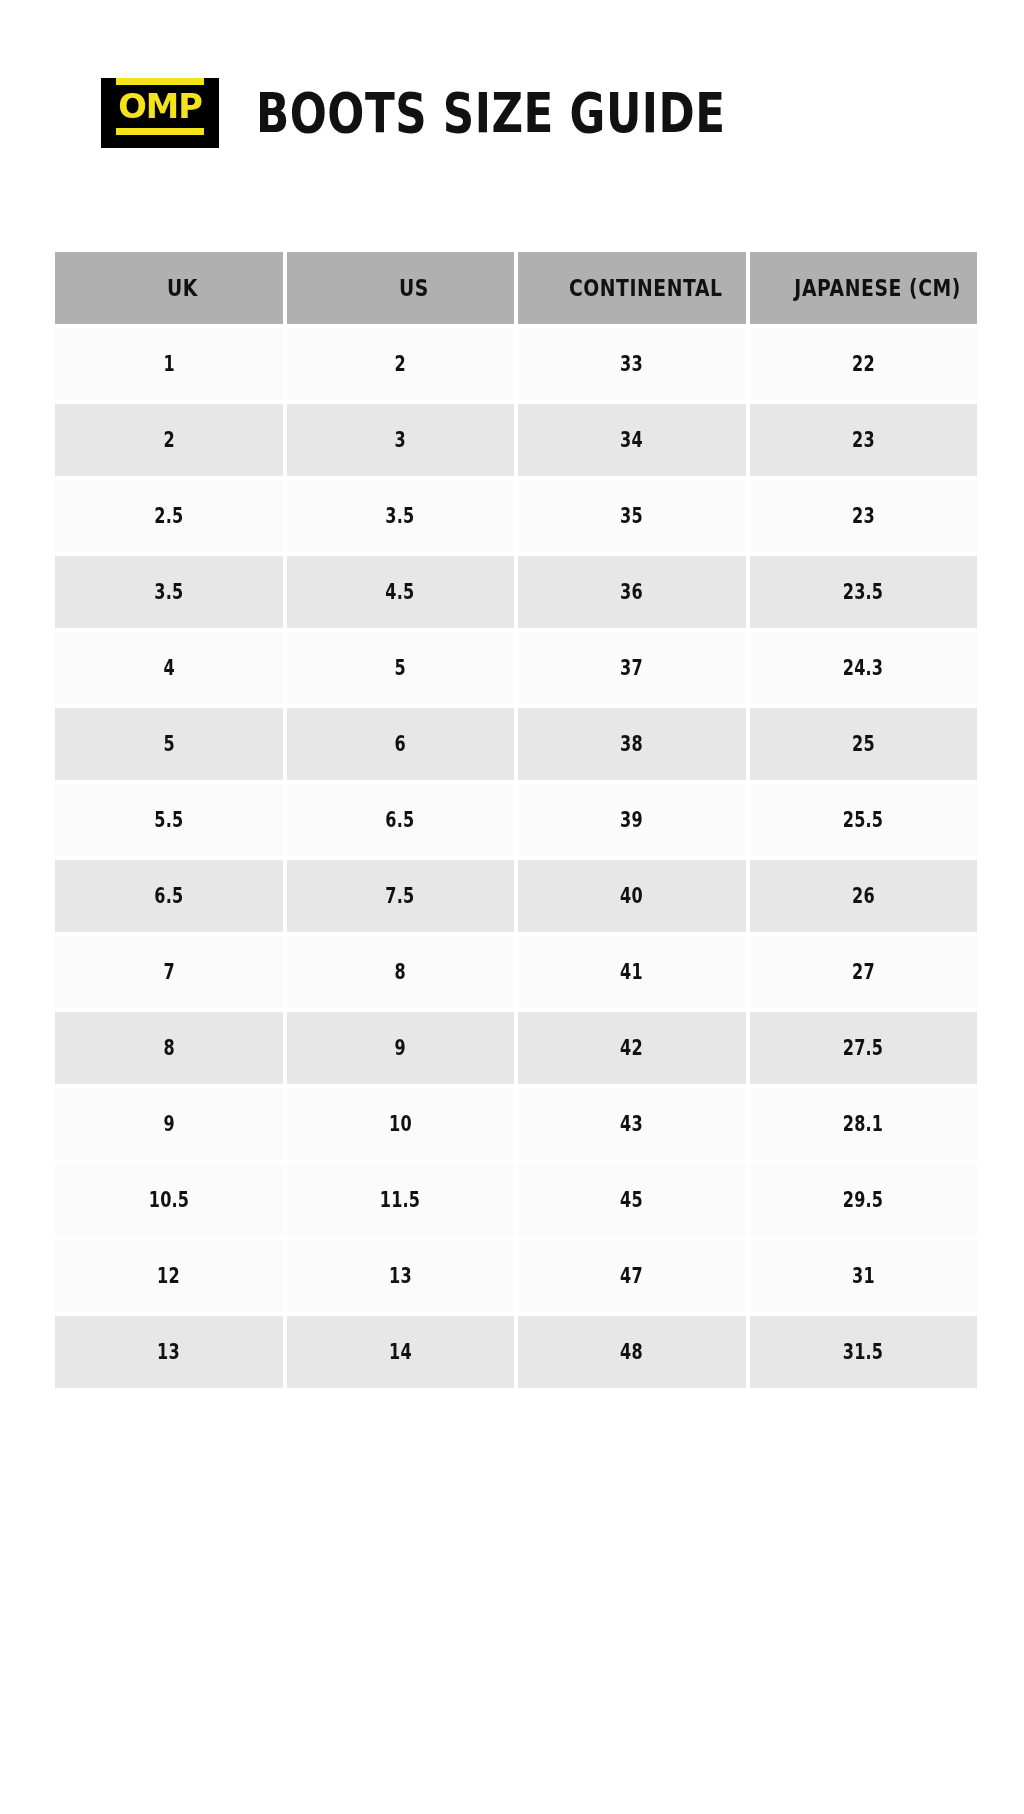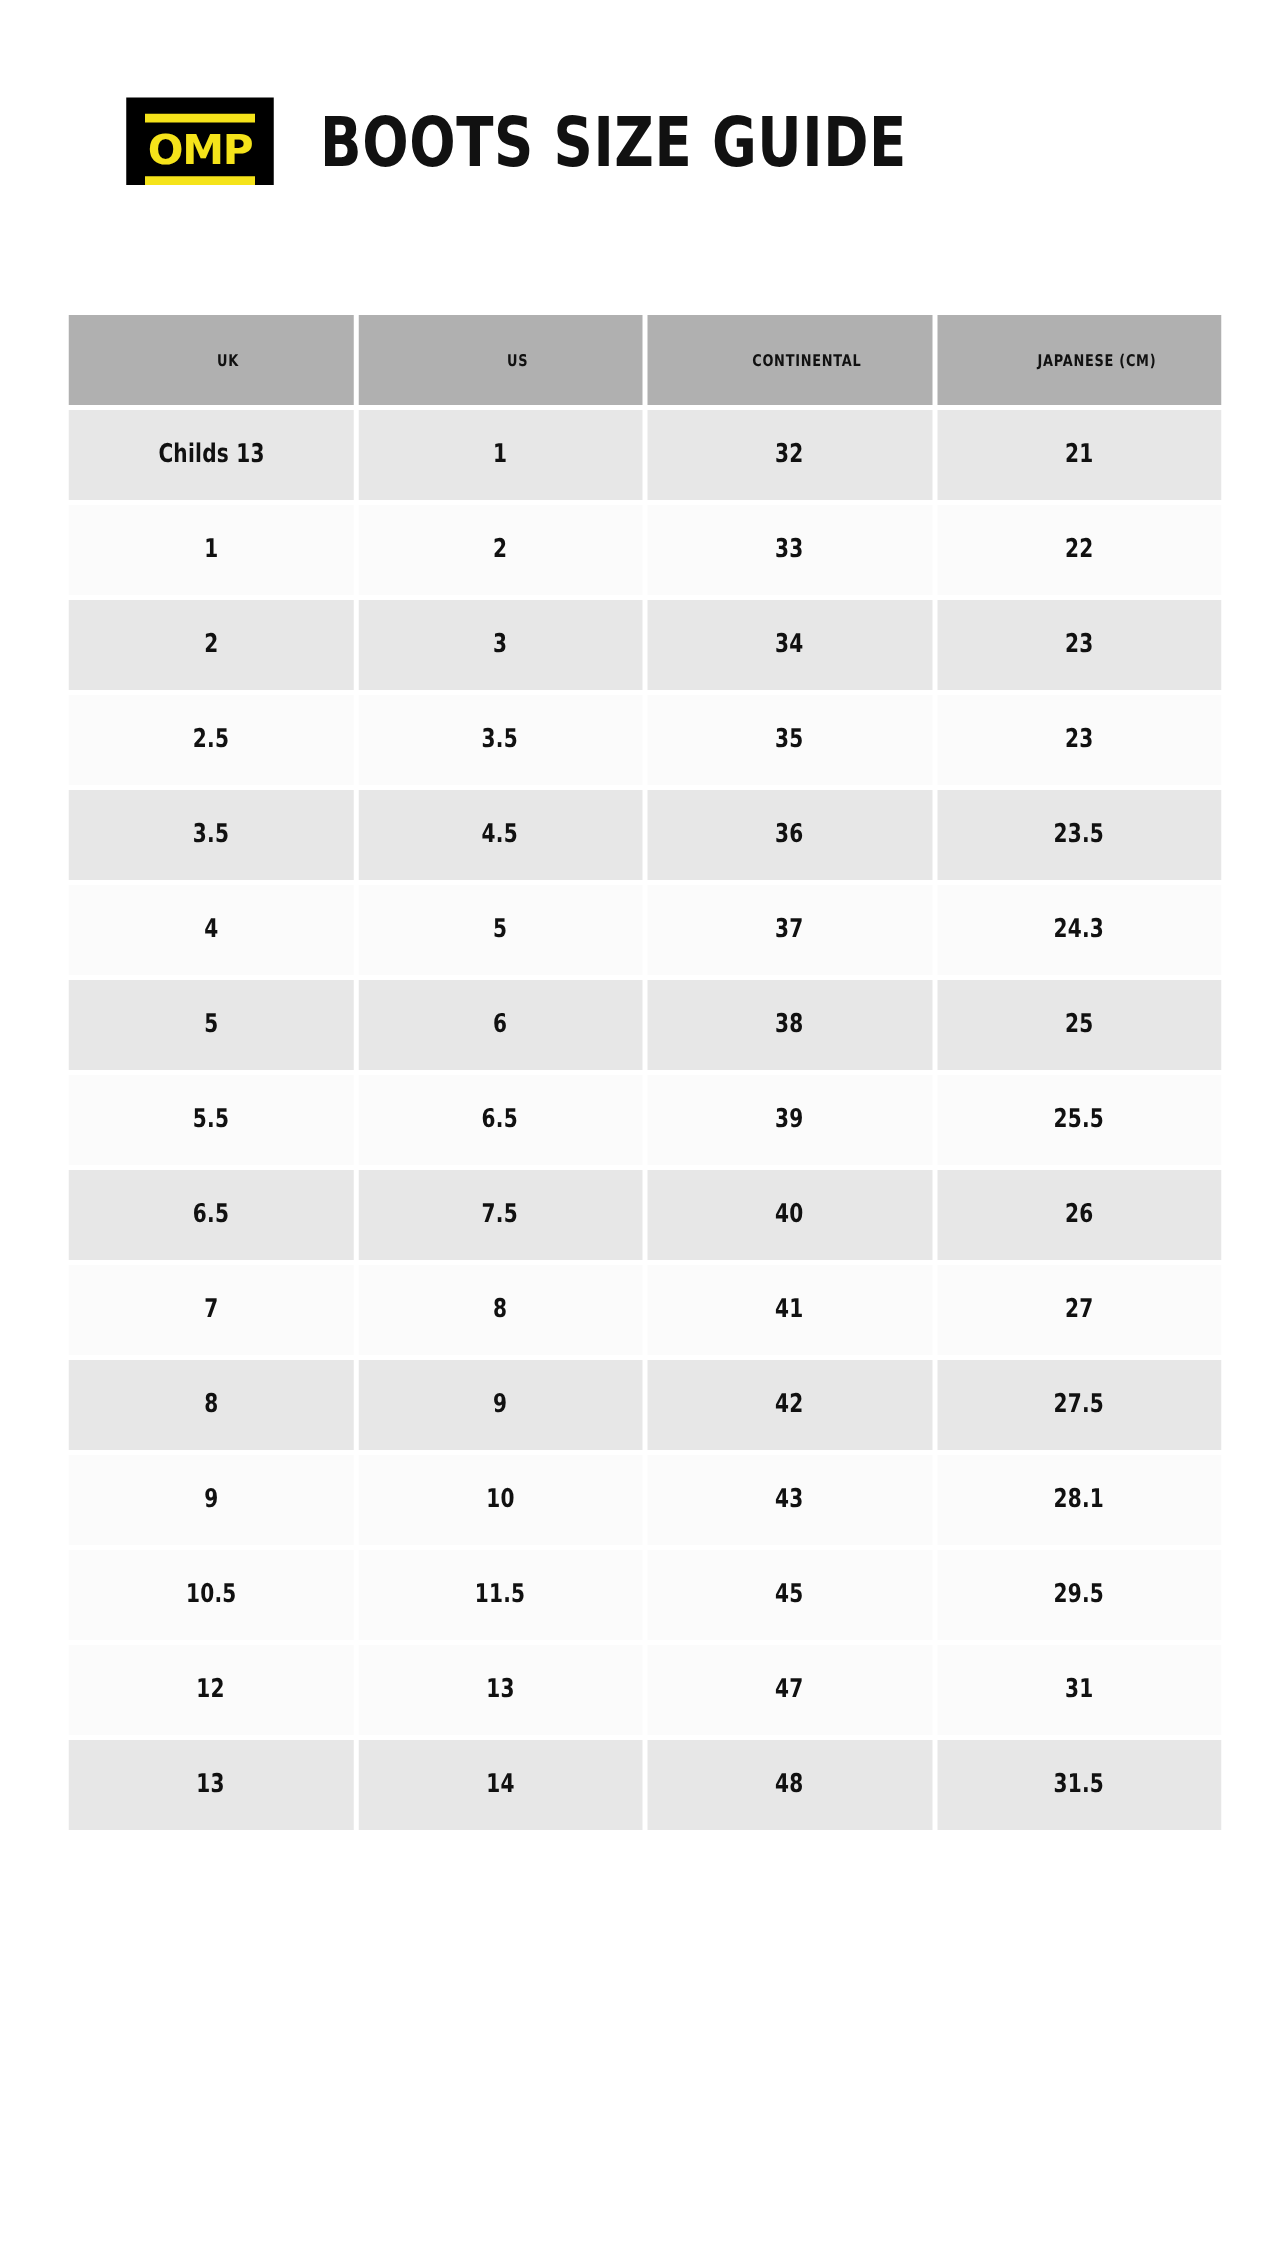--- a/index.html
+++ b/index.html
@@ -29,21 +29,21 @@
     display: flex;
     align-items: center;
     gap: 37px;
   }
   .logo {
     width: 118px;
     height: 70px;
     background: #000000;
     display: flex;
     flex-direction: column;
-    justify-content: flex-end;
+    justify-content: flex-start;
     align-items: center;
     gap: 5px;
     padding: 0;
     box-sizing: border-box;
   }
   .logo-bar {
     width: 88px;
     height: 7px;
     background: #f5e31a;
   }
@@ -83,21 +83,21 @@
     margin: 0;
     text-align: center;
     vertical-align: middle;
     font-family: "DejaVu Sans", sans-serif;
     color: #111111;
   }
   .table th {
     height: 72px;
     background: #b0b0b0;
     font-weight: 700;
-    font-size: 11px;
+    font-size: 20px;
     letter-spacing: 0.6px;
     padding-left: 28px;
   }
   .table th .hcell {
     transform: scaleY(1.18) scaleX(0.94);
     display: inline-block;
   }
   .table td {
     height: 72px;
     font-weight: 700;
@@ -128,26 +128,20 @@
   <table class="table">
     <thead>
       <tr>
         <th><span class="hcell">UK</span></th>
         <th><span class="hcell">US</span></th>
         <th><span class="hcell">CONTINENTAL</span></th>
         <th><span class="hcell">JAPANESE (CM)</span></th>
       </tr>
     </thead>
     <tbody id="table-body">
-        <tr class="row-odd">
-          <td><span class="dcell">Childs 13</span></td>
-          <td><span class="dcell">1</span></td>
-          <td><span class="dcell">32</span></td>
-          <td><span class="dcell">21</span></td>
-        </tr>
         <tr class="row-even">
           <td><span class="dcell">1</span></td>
           <td><span class="dcell">2</span></td>
           <td><span class="dcell">33</span></td>
           <td><span class="dcell">22</span></td>
         </tr>
         <tr class="row-odd">
           <td><span class="dcell">2</span></td>
           <td><span class="dcell">3</span></td>
           <td><span class="dcell">34</span></td>

